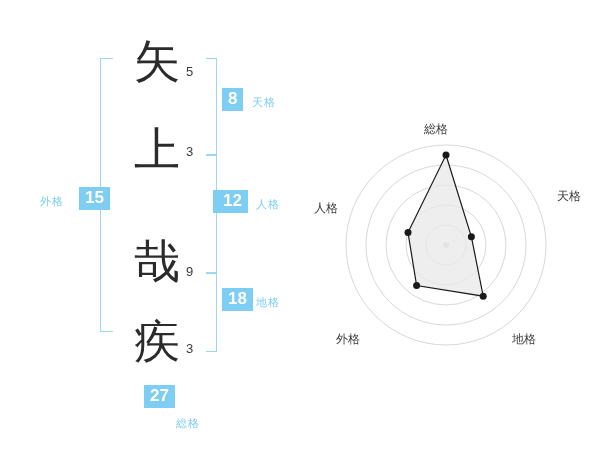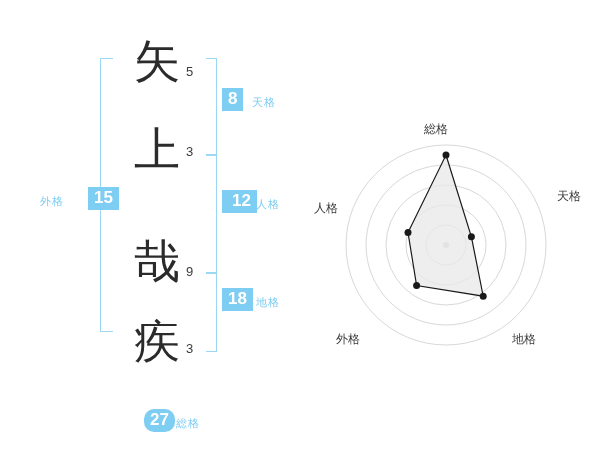--- a/index.html
+++ b/index.html
@@ -67,30 +67,30 @@
     position: absolute;
     color: #7ecdf2;
     font-size: 11px;
     font-family: "Liberation Sans", sans-serif;
     letter-spacing: 1px;
   }
 
   .chip-tenkaku  { left: 222px; top: 88px; }
   .lab-tenkaku   { left: 252px; top: 95px; }
 
-  .chip-jinkaku  { left: 222px; top: 190px; padding-left: 10px; }
+  .chip-jinkaku  { left: 213px; top: 190px; padding-left: 10px; }
   .lab-jinkaku   { left: 256px; top: 197px; }
 
   .chip-chikaku  { left: 222px; top: 288px; }
   .lab-chikaku   { left: 256px; top: 295px; }
 
-  .chip-gaikaku  { left: 88px;  top: 187px; }
+  .chip-gaikaku  { left: 79px;  top: 187px; }
   .lab-gaikaku   { left: 40px;  top: 194px; }
 
-  .chip-soukaku  { left: 144px; top: 409px; border-radius: 10px; }
+  .chip-soukaku  { left: 144px; top: 385px; }
   .lab-soukaku   { left: 176px; top: 416px; }
 
   
   .bracket {
     position: absolute;
     border: 1px solid #9ad8f3;
   }
   
   .br-tenkaku {
     left: 206px; top: 58px; width: 10px; height: 96px;

